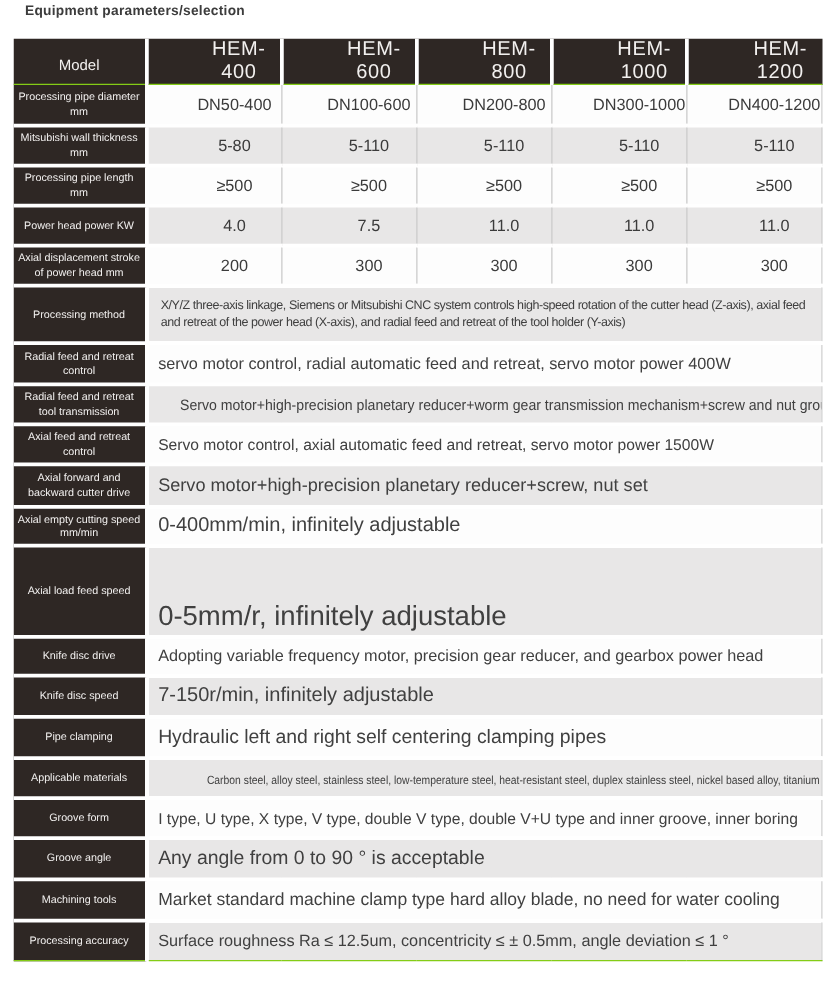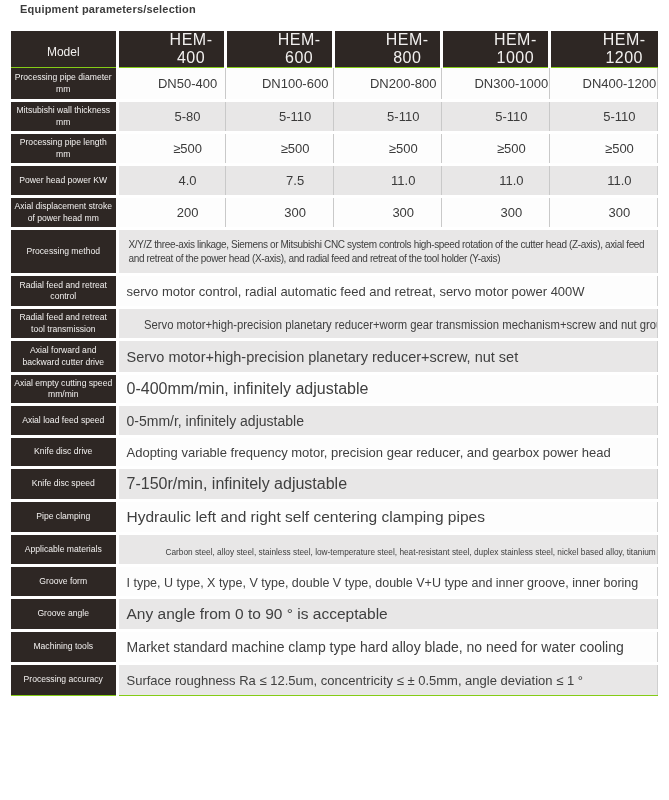--- a/index.html
+++ b/index.html
@@ -140,31 +140,35 @@
           </td>
         </tr>
         <tr class="row-white" style="height: 33px;">
           <th class="dark label-cell">Radial feed and retreat control</th>
           <td class="span-cell cell" colspan="5"><div class="fit" style="font-size: 13px;">servo motor control, radial automatic feed and retreat, servo motor power 400W</div></td>
         </tr>
         <tr class="row-gray" style="height: 32px;">
           <th class="dark label-cell">Radial feed and retreat tool transmission</th>
           <td class="span-cell cell" colspan="5"><div class="fit" style="font-size: 12px; transform: scaleX(0.939);">Servo motor+high-precision planetary reducer+worm gear transmission mechanism+screw and nut group</div></td>
         </tr>
+        <tr class="row-white" style="height: 32px;">
+          <th class="dark label-cell">Axial feed and retreat control</th>
+          <td class="span-cell cell" colspan="5"><div class="fit" style="font-size: 12.5px;">Servo motor control, axial automatic feed and retreat, servo motor power 1500W</div></td>
+        </tr>
         <tr class="row-gray" style="height: 34px;">
           <th class="dark label-cell">Axial forward and backward cutter drive</th>
           <td class="span-cell cell" colspan="5"><div class="fit" style="font-size: 14.5px;">Servo motor+high-precision planetary reducer+screw, nut set</div></td>
         </tr>
         <tr class="row-white" style="height: 31px;">
           <th class="dark label-cell">Axial empty cutting speed mm/min</th>
           <td class="span-cell cell" colspan="5"><div class="fit" style="font-size: 16px;">0-400mm/min, infinitely adjustable</div></td>
         </tr>
         <tr class="row-gray" style="height: 32px;">
           <th class="dark label-cell">Axial load feed speed</th>
-          <td class="span-cell cell" colspan="5"><div class="fit" style="font-size: 14px;">0-5mm/r, infinitely adjustable</div></td>
+          <td class="span-cell cell" colspan="5"><div class="fit" style="font-size: 22px; margin-top: 40px;">0-5mm/r, infinitely adjustable</div></td>
         </tr>
         <tr class="row-white" style="height: 31px;">
           <th class="dark label-cell">Knife disc drive</th>
           <td class="span-cell cell" colspan="5"><div class="fit" style="font-size: 13px;">Adopting variable frequency motor, precision gear reducer, and gearbox power head</div></td>
         </tr>
         <tr class="row-gray" style="height: 33px;">
           <th class="dark label-cell">Knife disc speed</th>
           <td class="span-cell cell" colspan="5"><div class="fit" style="font-size: 16px;">7-150r/min, infinitely adjustable</div></td>
         </tr>
         <tr class="row-white" style="height: 33px;">

